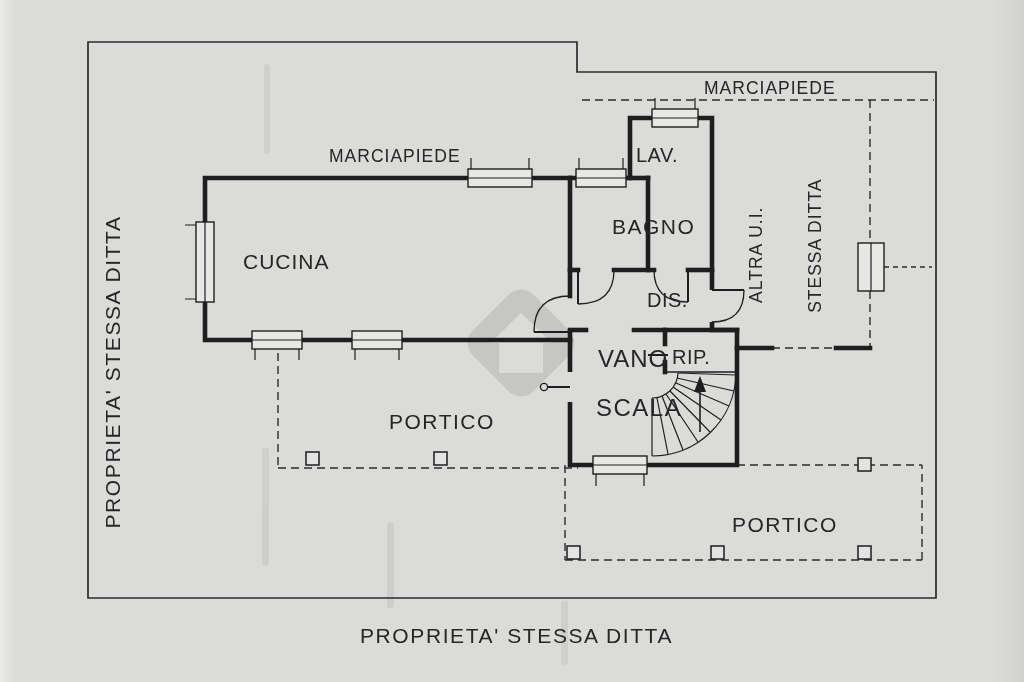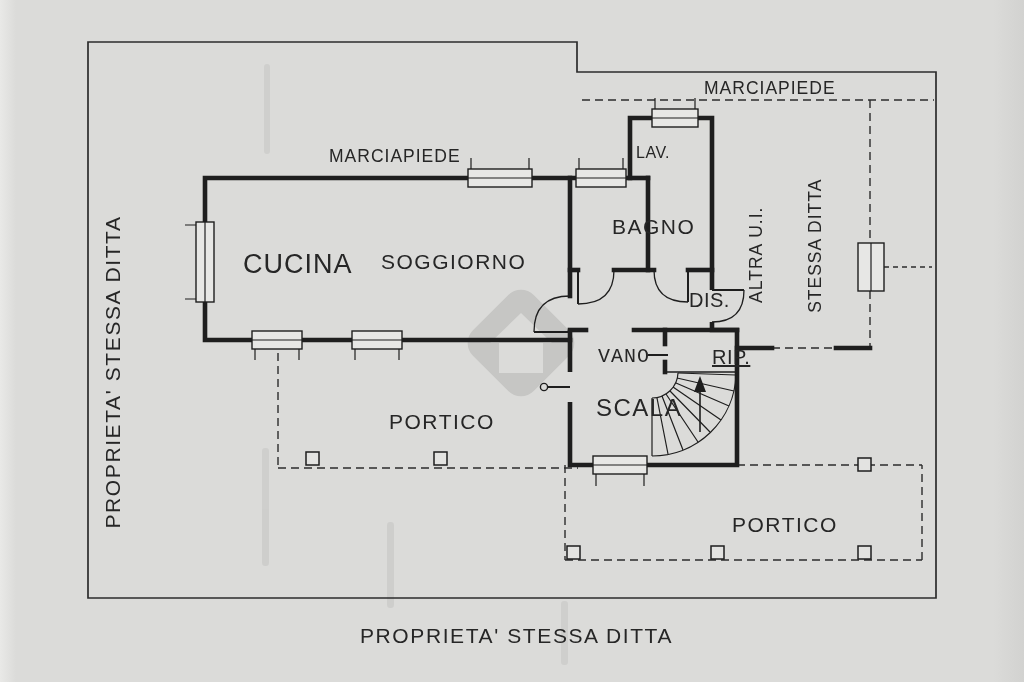--- a/index.html
+++ b/index.html
@@ -12,27 +12,27 @@
     font-family:"Liberation Sans",sans-serif;
   }
   svg.plan{position:absolute;left:0;top:0;}
   .lbl{
     position:absolute;color:var(--color-ink,#262626);white-space:nowrap;line-height:1;
     font-family:"Liberation Sans",sans-serif;
   }
   .vert{text-align:center;transform:rotate(-90deg);}
   #lbl-marciapiede-top{left:329px;top:148px;font-size:17.5px;letter-spacing:1px;}
   #lbl-marciapiede-right{left:704px;top:80px;font-size:17.5px;letter-spacing:1px;}
-  #lbl-lav{left:636px;top:145px;font-size:16px;letter-spacing:.5px;text-align:right;}
+  #lbl-lav{left:636px;top:145px;font-size:20px;letter-spacing:.5px;text-align:right;}
   #lbl-bagno{left:580px;top:216px;font-size:21px;letter-spacing:1.5px;margin-left:32px;}
-  #lbl-cucina{left:243px;top:251px;font-size:27px;letter-spacing:1px;}
+  #lbl-cucina{left:243px;top:251px;font-size:21px;letter-spacing:1px;}
   #lbl-soggiorno{left:381px;top:251px;font-size:21px;letter-spacing:1.5px;}
-  #lbl-dis{left:647px;top:290px;font-size:20px;letter-spacing:.5px;margin-left:42px;}
-  #lbl-vano{left:598px;top:347px;font-size:20px;letter-spacing:1px;font-family:Liberation Mono, monospace;}
-  #lbl-rip{left:712px;top:347px;font-size:20px;letter-spacing:.5px;text-decoration:underline;}
+  #lbl-dis{left:647px;top:290px;font-size:20px;letter-spacing:.5px;}
+  #lbl-vano{left:598px;top:347px;font-size:24px;letter-spacing:1px;}
+  #lbl-rip{left:672px;top:347px;font-size:20px;letter-spacing:.5px;}
   #lbl-scala{left:596px;top:396px;font-size:24px;letter-spacing:1.5px;}
   #lbl-portico-left{left:389px;top:411px;font-size:21px;letter-spacing:1.5px;}
   #lbl-portico-right{left:732px;top:514px;font-size:21px;letter-spacing:1.5px;}
   #lbl-altra-ui{left:677px;top:246px;width:160px;font-size:17.5px;letter-spacing:1px;}
   #lbl-stessa-ditta{left:736px;top:237px;width:160px;font-size:17.5px;letter-spacing:1px;}
   #lbl-proprieta-side{left:-38px;top:368px;width:300px;font-size:21px;letter-spacing:1.6px;}
   #lbl-proprieta-bottom{left:360px;top:625px;font-size:21px;letter-spacing:1.6px;}
 </style>
 </head>
 <body>
@@ -167,21 +167,20 @@
       <rect x="858" y="546" width="13" height="13"></rect>
       <rect x="858" y="458" width="13" height="13"></rect>
     </g>
   </svg>
 
   <div class="lbl" id="lbl-marciapiede-top">MARCIAPIEDE</div>
   <div class="lbl" id="lbl-marciapiede-right">MARCIAPIEDE</div>
   <div class="lbl" id="lbl-lav">LAV.</div>
   <div class="lbl" id="lbl-bagno">BAGNO</div>
   <div class="lbl" id="lbl-cucina">CUCINA</div>
-  <div class="lbl" id="lbl-soggiorno">SOGGIORNO</div>
   <div class="lbl" id="lbl-dis">DIS.</div>
   <div class="lbl vert" id="lbl-altra-ui">ALTRA U.I.</div>
   <div class="lbl vert" id="lbl-stessa-ditta">STESSA DITTA</div>
   <div class="lbl" id="lbl-vano">VANO</div>
   <div class="lbl" id="lbl-rip">RIP.</div>
   <div class="lbl" id="lbl-scala">SCALA</div>
   <div class="lbl" id="lbl-portico-left">PORTICO</div>
   <div class="lbl" id="lbl-portico-right">PORTICO</div>
   <div class="lbl vert" id="lbl-proprieta-side">PROPRIETA' STESSA DITTA</div>
   <div class="lbl" id="lbl-proprieta-bottom">PROPRIETA' STESSA DITTA</div>

